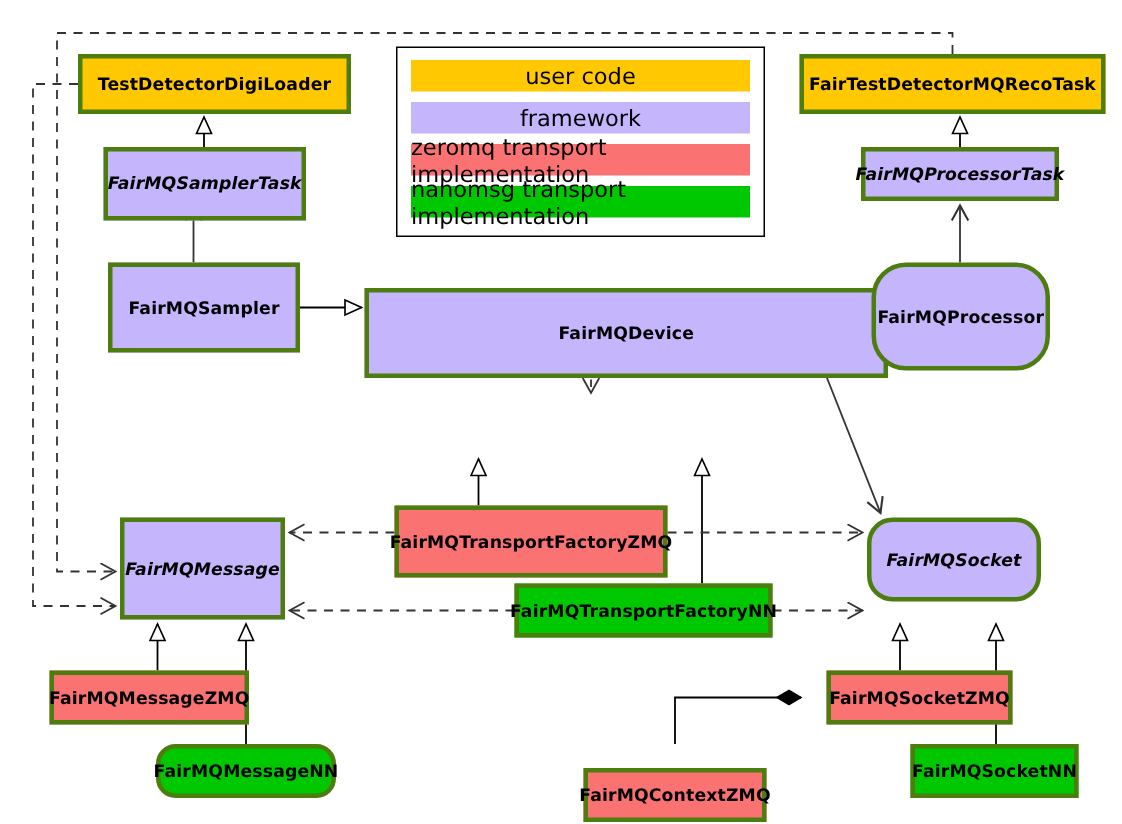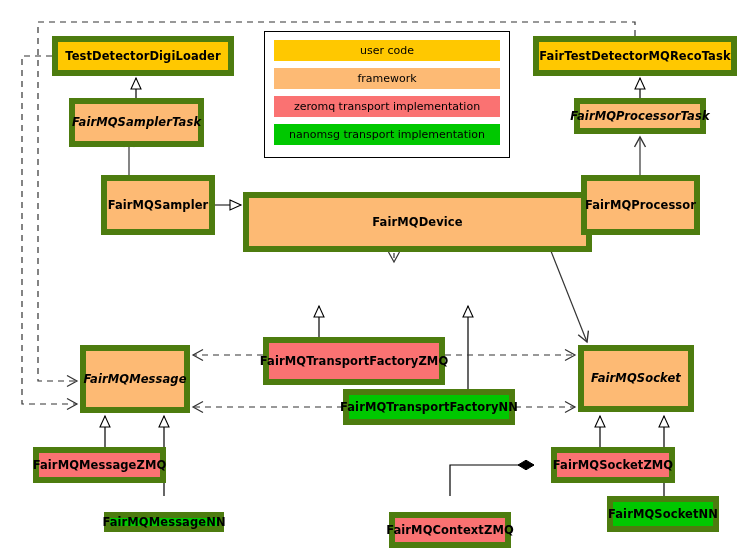--- a/index.html
+++ b/index.html
@@ -7,49 +7,49 @@
     position:relative;
     width:748px;height:549px;
     background:#ffffff;
     font-family:"DejaVu Sans","Liberation Sans",sans-serif;
     overflow:hidden;
   }
   #svg-layer{position:absolute;left:0;top:0;width:748px;height:549px;}
   .node{
     position:absolute;
     box-sizing:border-box;
-    border:6px solid #4d7c0f;
+    border:3px solid #4d7c0f;
     display:flex;align-items:center;justify-content:center;
     text-align:center;
     font-size:11.5px;
     font-weight:bold;
     color:#000000;
     line-height:1.1;
     letter-spacing:0.1px;
     z-index:3;
   }
   .node.italic{font-style:italic;}
   .c-user{background:#FFC800;}
-  .c-frame{background:#fdba74;}
+  .c-frame{background:#c4b5fd;}
   .c-zmq{background:#FA7272;}
   .c-nn{background:#00C800;}
 
   #legend{
     position:absolute;
     left:264px;top:31px;width:246px;height:127px;
     background:#ffffff;
     border:1px solid #000000;
     box-sizing:border-box;
     z-index:4;
   }
   .legend-row{
     position:absolute;
     left:9px;width:226px;height:21px;
     display:flex;align-items:center;justify-content:center;
-    font-size:11px;font-weight:normal;color:#000;
+    font-size:15px;font-weight:normal;color:#000;
   }
   #lg0{top:8px;}
   #lg1{top:36px;}
   #lg2{top:64px;}
   #lg3{top:92px;}
 </style>
 </head>
 <body>
 
 <div id="canvas">
@@ -111,31 +111,31 @@
       <path d="M600,447 L600,416" marker-end="url(#hollow-tri)"></path>
 
       <path d="M664,496 L664,416" marker-end="url(#hollow-tri)"></path>
 
       <path d="M450,496 L450,465 L534,465" marker-end="url(#black-diamond)"></path>
     </g>
   </svg>
 
   <div class="node c-user" style="left:52px;top:36px;width:182px;height:40px;">TestDetectorDigiLoader</div>
   <div class="node c-frame italic" style="left:69px;top:98px;width:135px;height:49px;">FairMQSamplerTask</div>
-  <div class="node c-frame" style="left:72px;top:175px;width:114px;height:60px;margin-left:29px;">FairMQSampler</div>
+  <div class="node c-frame" style="left:72px;top:175px;width:128px;height:60px;">FairMQSampler</div>
   <div class="node c-frame" style="left:243px;top:192px;width:349px;height:60px;">FairMQDevice</div>
-  <div class="node c-frame" style="left:581px;top:175px;width:119px;height:60px;">FairMQProcessor</div>
+  <div class="node c-frame" style="left:581px;top:175px;width:119px;height:72px;border-radius:23px;">FairMQProcessor</div>
   <div class="node c-frame italic" style="left:574px;top:98px;width:132px;height:36px;">FairMQProcessorTask</div>
   <div class="node c-user" style="left:533px;top:36px;width:204px;height:40px;text-align:center;">FairTestDetectorMQRecoTask</div>
   <div class="node c-zmq" style="left:263px;top:337px;width:182px;height:48px;">FairMQTransportFactoryZMQ</div>
   <div class="node c-nn" style="left:343px;top:389px;width:172px;height:36px;">FairMQTransportFactoryNN</div>
   <div class="node c-frame italic" style="left:80px;top:345px;width:110px;height:68px;">FairMQMessage</div>
-  <div class="node c-frame italic" style="left:578px;top:345px;width:116px;height:67px;">FairMQSocket</div>
+  <div class="node c-frame italic" style="left:578px;top:345px;width:116px;height:56px;border-radius:17px;">FairMQSocket</div>
   <div class="node c-zmq" style="left:33px;top:447px;width:133px;height:36px;">FairMQMessageZMQ</div>
-  <div class="node c-nn" style="left:104px;top:512px;width:120px;height:20px;">FairMQMessageNN</div>
+  <div class="node c-nn" style="left:104px;top:496px;width:120px;height:36px;border-radius:13px;">FairMQMessageNN</div>
   <div class="node c-nn" style="left:607px;top:496px;width:112px;height:36px;">FairMQSocketNN</div>
   <div class="node c-zmq" style="left:551px;top:447px;width:124px;height:36px;">FairMQSocketZMQ</div>
   <div class="node c-zmq" style="left:389px;top:512px;width:122px;height:36px;">FairMQContextZMQ</div>
 
   <div id="legend">
     <div class="legend-row c-user" id="lg0">user code</div>
     <div class="legend-row c-frame" id="lg1">framework</div>
     <div class="legend-row c-nn" id="lg3">nanomsg transport implementation</div>
     <div class="legend-row c-zmq" id="lg2">zeromq transport implementation</div>
   </div>

